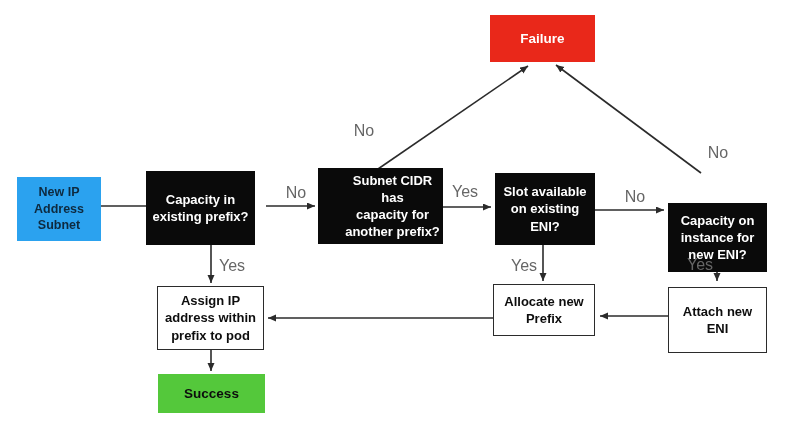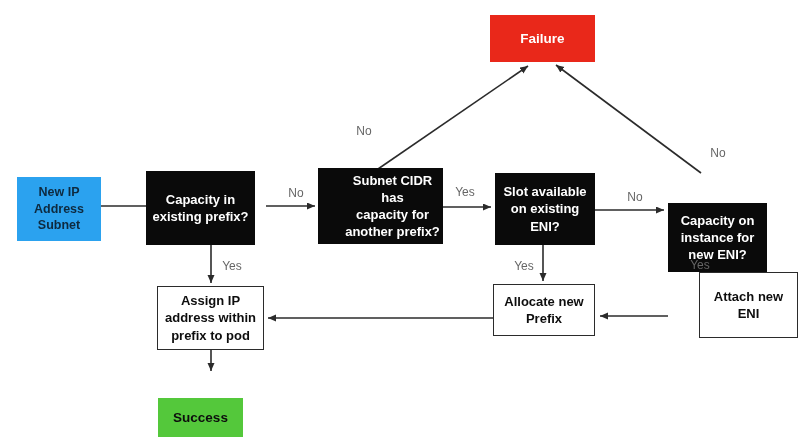--- a/index.html
+++ b/index.html
@@ -31,21 +31,21 @@
     box-sizing: border-box;
   }
   .node.black { background: var(--node-black); color: #ffffff; font-size: 13px; }
   .node.white { background: #ffffff; border: 1.5px solid var(--edge-line); color: #0d0d0d; font-size: 13px; }
   .node.blue  { background: var(--blue); color: var(--blue-box-text); font-size: 12.5px; }
   .node.red   { background: var(--red); color: #ffffff; font-size: 13.5px; }
   .node.green { background: var(--green); color: #0d0d0d; font-size: 13.5px; }
   .edge-label {
     position: absolute;
     transform: translate(-50%, -50%);
-    font-size: 12px;
+    font-size: 16px;
     color: var(--edge-label);
     white-space: nowrap;
   }
 </style>
 </head>
 <body>
 
 <div class="canvas">
 
   <svg class="edges" viewBox="0 0 800 443" aria-hidden="true">
@@ -105,26 +105,26 @@
     <span>Assign IP
 address within
 prefix to pod</span>
   </div>
 
   <div class="node white" style="left:493px; top:284px; width:102px; height:52px;">
     <span>Allocate new
 Prefix</span>
   </div>
 
-  <div class="node white" style="left:668px; top:272px; width:99px; height:66px;margin-left:31px;">
+  <div class="node white" style="left:668px; top:287px; width:99px; height:66px;">
     <span>Attach new
 ENI</span>
   </div>
 
-  <div class="node green" style="left:158px; top:374px; width:85px; height:39px;margin-top:24px;">
+  <div class="node green" style="left:158px; top:374px; width:107px; height:39px;">
     <span>Success</span>
   </div>
 
   <div class="edge-label" style="left:296px; top:193px;">No</div>
   <div class="edge-label" style="left:232px; top:266px;">Yes</div>
   <div class="edge-label" style="left:364px; top:131px;">No</div>
   <div class="edge-label" style="left:465px; top:192px;">Yes</div>
   <div class="edge-label" style="left:635px; top:197px;">No</div>
   <div class="edge-label" style="left:524px; top:266px;">Yes</div>
   <div class="edge-label" style="left:718px; top:153px;">No</div>

